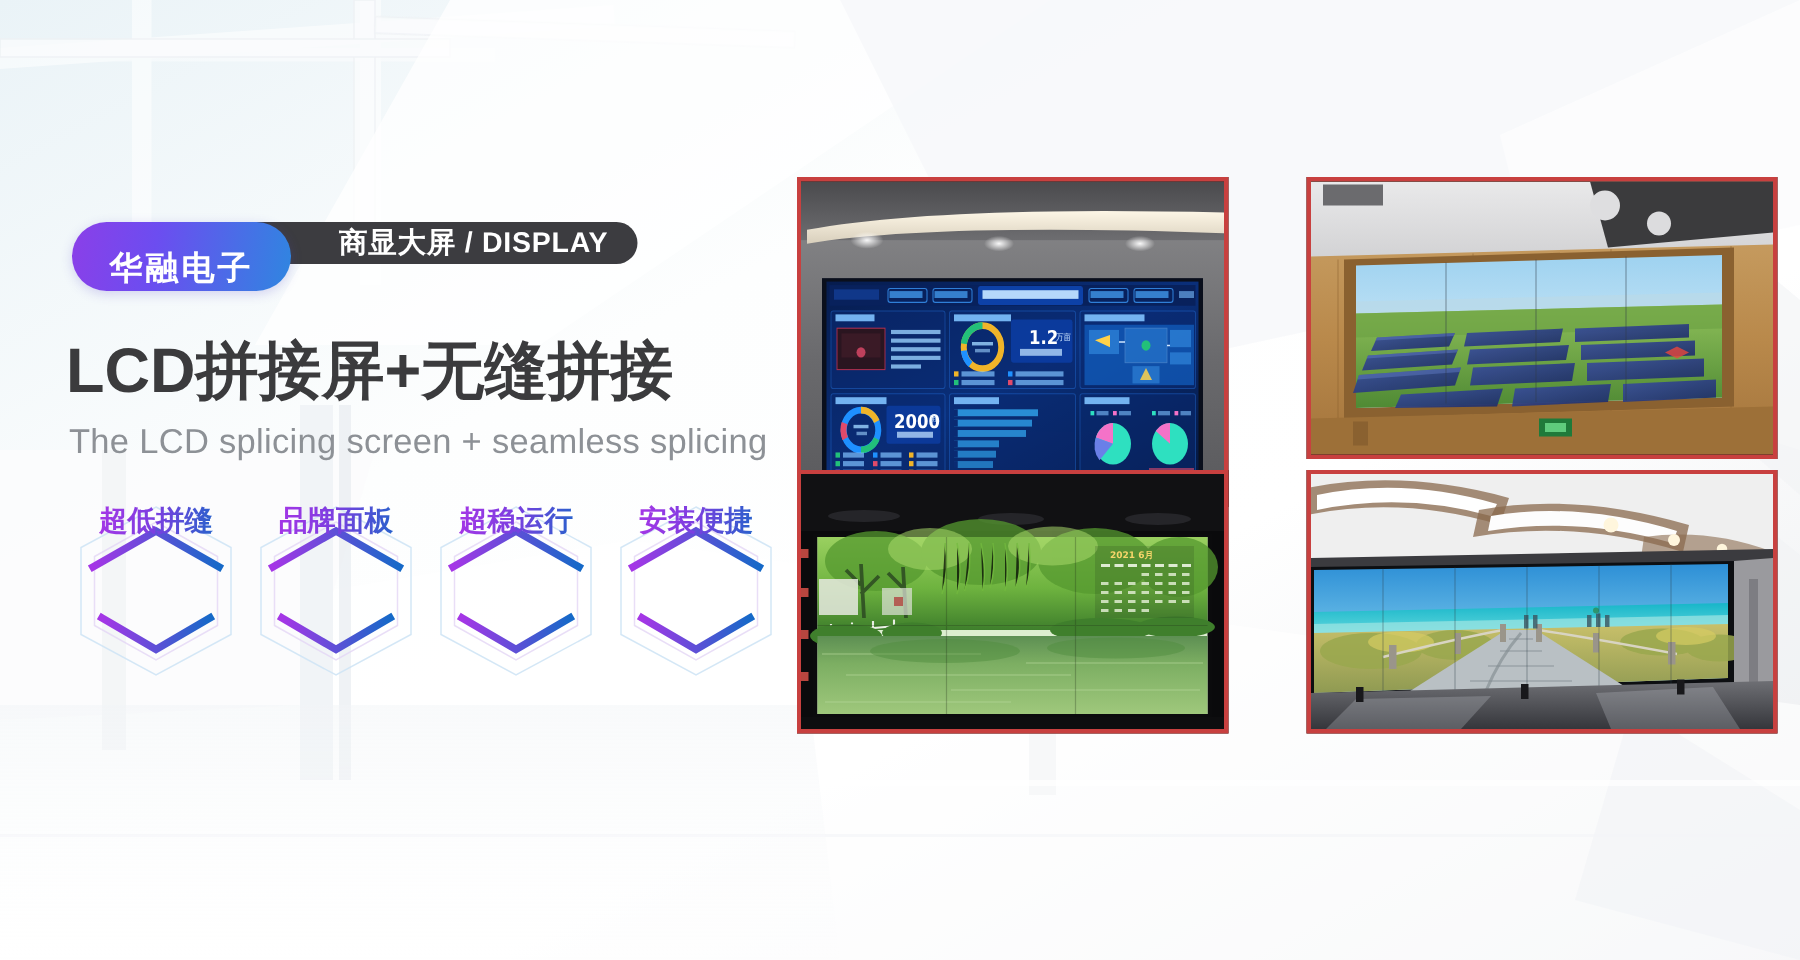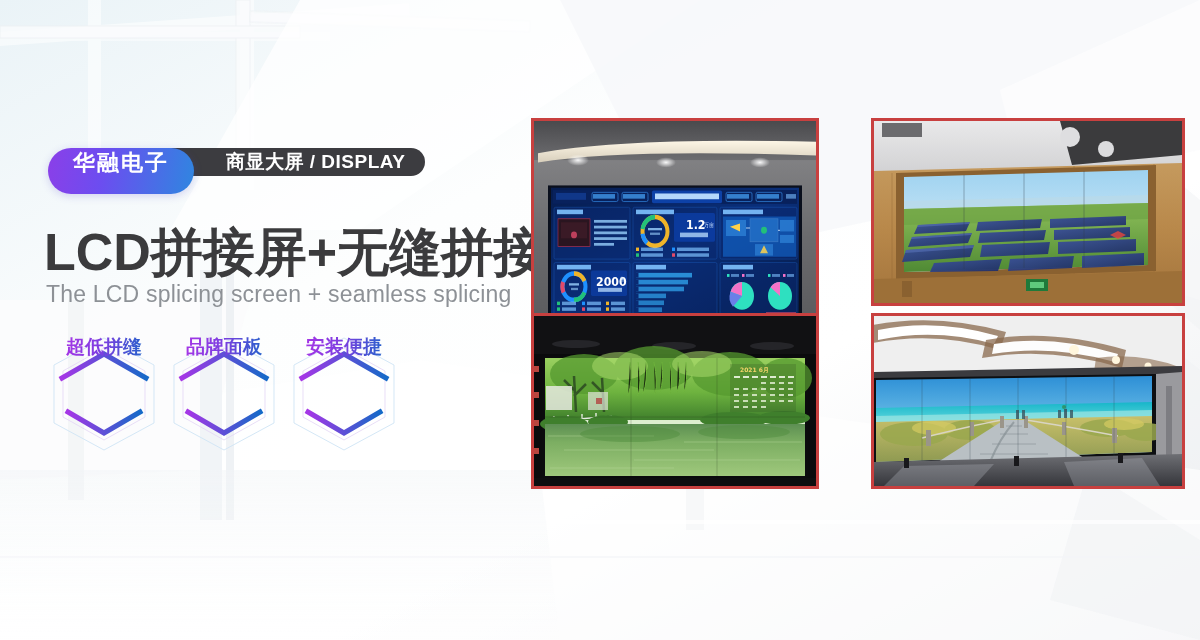--- a/index.html
+++ b/index.html
@@ -19,27 +19,27 @@
   .badge-row{position:absolute;left:48px;top:148px;display:flex;align-items:center;height:46px;}
   .badge-dark{
     position:absolute;left:90px;top:0;height:28px;border-radius:23px;
     background:#3c3c40;display:flex;align-items:center;
     padding:0 20px 0 88px;box-sizing:border-box;
   }
   .badge-dark span{color:#ffffff;font-size:19px;font-weight:bold;letter-spacing:.5px;white-space:nowrap;}
   .badge-grad{
     position:absolute;left:0;top:0;height:46px;min-width:146px;border-radius:23px;
     background:linear-gradient(100deg,#8b3fe8 0%,#6c4df0 38%,#2f86e0 100%);
-    display:flex;align-items:flex-start;justify-content:center;z-index:2;
+    display:flex;align-items:flex-end;justify-content:center;z-index:2;
     box-shadow:0 2px 8px rgba(80,70,200,.22);
   }
   .badge-grad span{color:#fff;font-size:22px;font-weight:bold;letter-spacing:2px;}
 
   
-  .headline{position:absolute;left:44px;top:226px;font-size:52px;font-weight:bold;
+  .headline{position:absolute;left:44px;top:226px;font-size:42px;font-weight:bold;
     color:#3b3b3d;letter-spacing:0px;white-space:nowrap;line-height:1;}
   .subhead{position:absolute;left:46px;top:281px;font-size:23px;color:#8d9196;
     letter-spacing:.2px;white-space:nowrap;}
 
   
   .features{position:absolute;left:48px;top:334px;display:flex;gap:8px;}
   .feat{position:relative;width:112px;height:120px;display:flex;justify-content:center;}
   .feat svg{position:absolute;left:0;top:0;}
   .feat .lbl{
     position:relative;z-index:3;font-size:19px;font-weight:bold;white-space:nowrap;
@@ -161,20 +161,35 @@
           </linearGradient>
         </defs>
         <polygon points="56,4 106,31 106,89 56,116 6,89 6,31" fill="none" stroke="#cfe4f5" stroke-width="1" opacity=".9"></polygon>
         <polygon points="56,14 97,37 97,83 56,106 15,83 15,37" fill="none" stroke="#e3d6f5" stroke-width="1" opacity=".8"></polygon>
         <polyline points="14,44 56,20 98,44" fill="none" stroke="url(#hg2)" stroke-width="5" stroke-linecap="square"></polyline>
         <polyline points="20,78 56,99 92,78" fill="none" stroke="url(#hg2)" stroke-width="5" stroke-linecap="square"></polyline>
       </svg>
       <span class="lbl">品牌面板</span>
     </div>
 
+    <div class="feat">
+      <svg width="112" height="120" viewBox="0 0 112 120">
+        <defs>
+          <linearGradient id="hg3" x1="0" y1="0" x2="1" y2="0">
+            <stop offset="0%" stop-color="#a536e6"></stop>
+              <stop offset="100%" stop-color="#1669c8"></stop>
+          </linearGradient>
+        </defs>
+        <polygon points="56,4 106,31 106,89 56,116 6,89 6,31" fill="none" stroke="#cfe4f5" stroke-width="1" opacity=".9"></polygon>
+        <polygon points="56,14 97,37 97,83 56,106 15,83 15,37" fill="none" stroke="#e3d6f5" stroke-width="1" opacity=".8"></polygon>
+        <polyline points="14,44 56,20 98,44" fill="none" stroke="url(#hg3)" stroke-width="5" stroke-linecap="square"></polyline>
+        <polyline points="20,78 56,99 92,78" fill="none" stroke="url(#hg3)" stroke-width="5" stroke-linecap="square"></polyline>
+      </svg>
+      <span class="lbl">超稳运行</span>
+    </div>
 
     <div class="feat">
       <svg width="112" height="120" viewBox="0 0 112 120">
         <defs>
           <linearGradient id="hg4" x1="0" y1="0" x2="1" y2="0">
             <stop offset="0%" stop-color="#a536e6"></stop>
               <stop offset="100%" stop-color="#1669c8"></stop>
           </linearGradient>
         </defs>
         <polygon points="56,4 106,31 106,89 56,116 6,89 6,31" fill="none" stroke="#cfe4f5" stroke-width="1" opacity=".9"></polygon>

